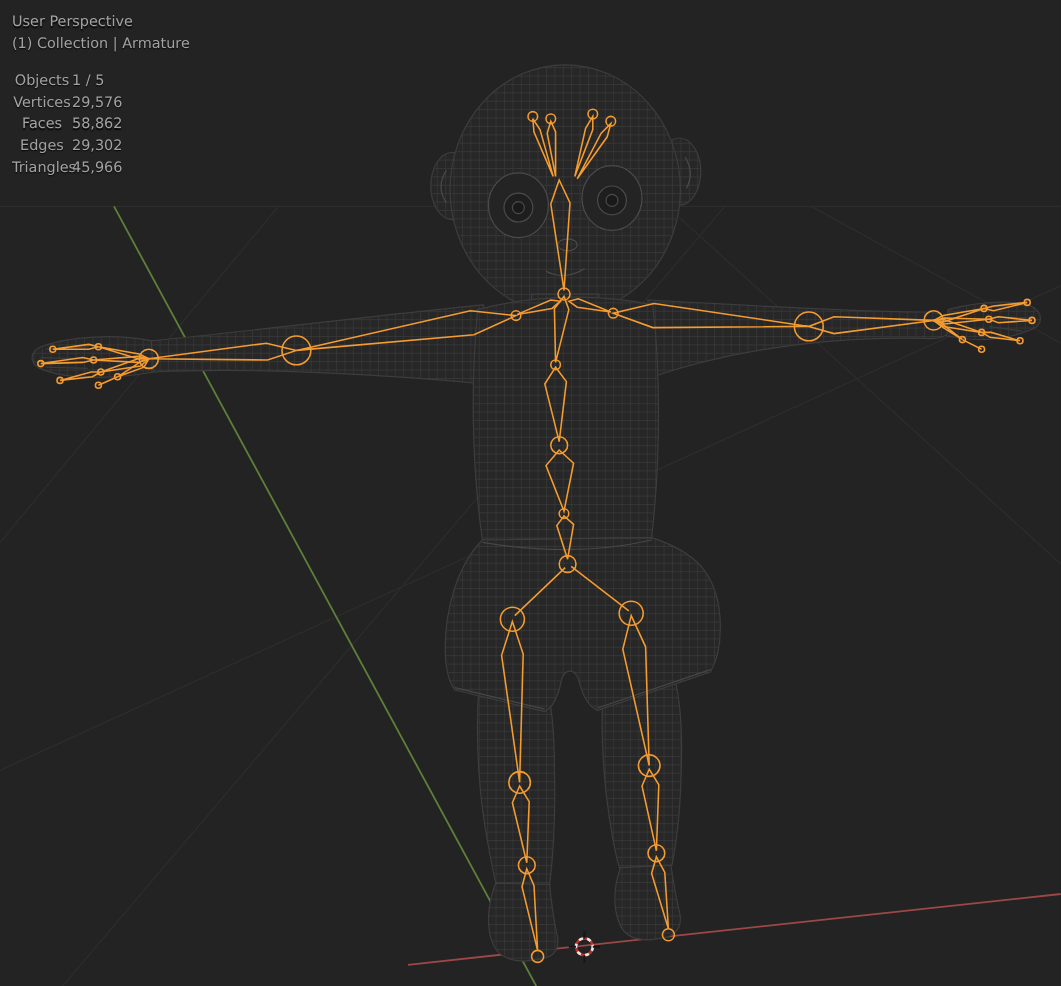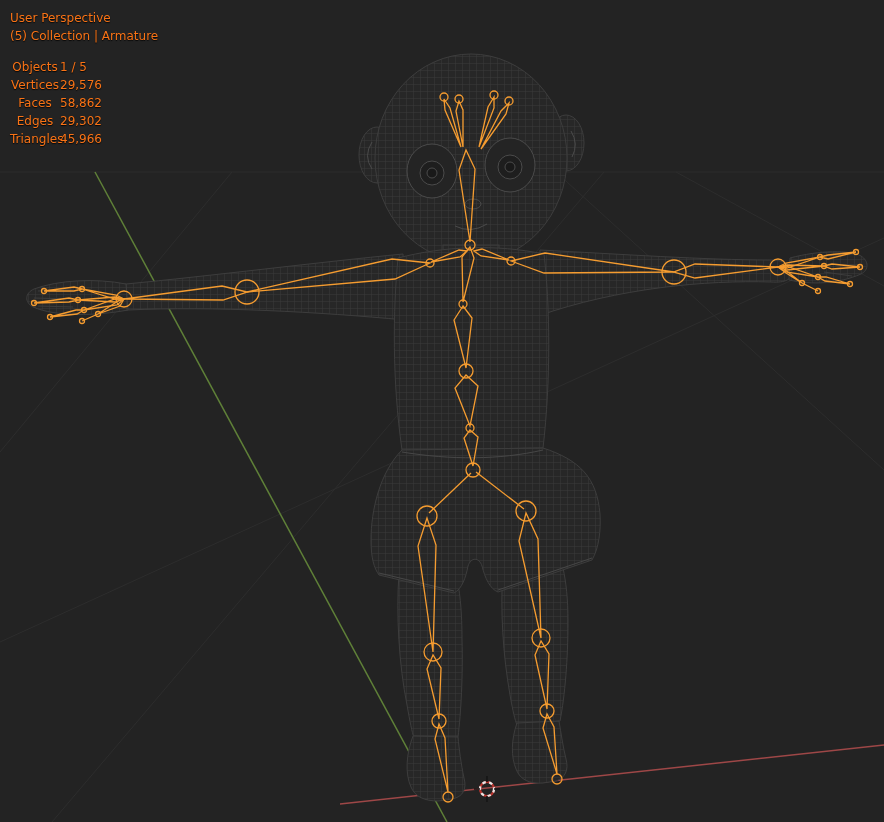--- a/index.html
+++ b/index.html
@@ -4,21 +4,21 @@
 <style>
   html,body{margin:0;padding:0;}
   body{
     width:884px;height:822px;overflow:hidden;position:relative;
     background:#232323;
     font-family:"DejaVu Sans","Liberation Sans",sans-serif;
   }
   #scene-svg{position:absolute;top:0;left:0;z-index:1;}
   .hud{
     position:absolute;top:9px;left:10px;z-index:2;
-    color:#f97316;font-size:12px;
+    color:#a3a3a3;font-size:12px;
   }
   .hud-line{height:18px;line-height:18px;white-space:nowrap;text-shadow:0 1px 1px rgba(0,0,0,.85);}
   .stats{margin-top:13px;}
   .stat-row{display:flex;height:18px;line-height:18px;text-shadow:0 1px 1px rgba(0,0,0,.85);}
   .stat-label{width:50px;text-align:center;}
   .stat-value{}
 </style>
 </head>
 <body>
 
@@ -192,21 +192,21 @@
 
   <g>
     <circle cx="487" cy="789" r="7" fill="none" stroke-width="2.2" stroke="#b8342e"></circle>
     <circle cx="487" cy="789" r="7" fill="none" stroke-width="2.2" stroke-dasharray="3.5 3.5" stroke="#e8e8e8"></circle>
     <path d="M487,776 V782 M487,796 V802 M474,789 H480 M494,789 H500" stroke="#161616" stroke-width="1.6" fill="none"></path>
   </g>
 </svg>
 
 <div class="hud">
   <div class="hud-line">User Perspective</div>
-  <div class="hud-line">(5) Collection | Armature</div>
+  <div class="hud-line">(1) Collection | Armature</div>
   <div class="stats">
     <div class="stat-row">
       <span class="stat-label">Objects</span>
       <span class="stat-value">1 / 5</span>
     </div>
     <div class="stat-row">
       <span class="stat-label">Vertices</span>
       <span class="stat-value">29,576</span>
     </div>
     <div class="stat-row">

